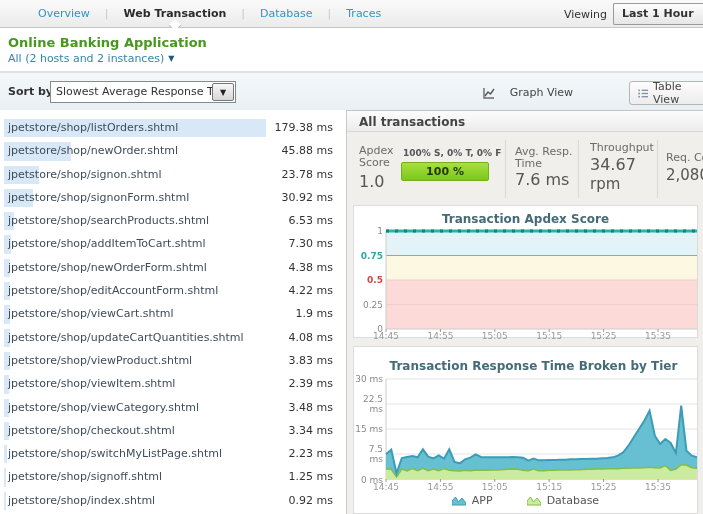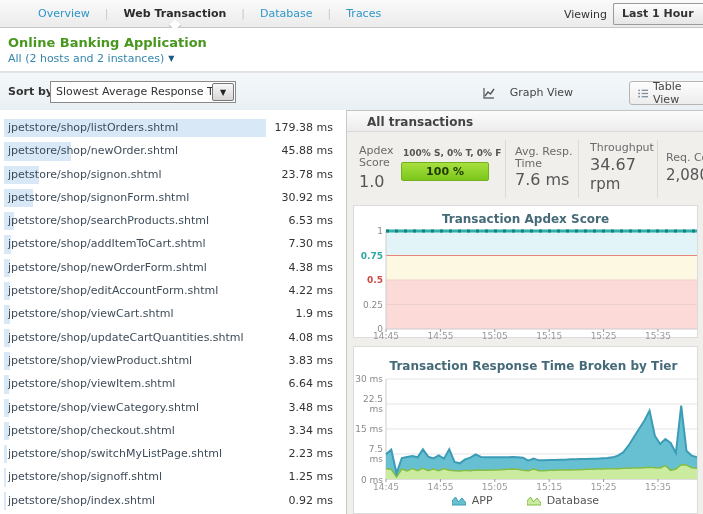--- a/index.html
+++ b/index.html
@@ -57,21 +57,21 @@
   .trow .hl{position:absolute;left:4px;top:2px;bottom:3px;background:#d9e8f7;}
   .trow .tname{position:absolute;left:8px;top:4px;color:#3e4c59;white-space:nowrap;}
   .trow .ttime{position:absolute;right:13px;top:4px;color:#333;}
 
   
   .right-panel{position:absolute;left:346px;top:110px;width:357px;height:404px;
     background:#f1efec;border-left:1px solid #c9c9c9;}
   .panel-header{position:absolute;left:0;top:0;width:357px;height:22px;line-height:22px;
     background:linear-gradient(#fcfcfc,#ececec);border-top:1px solid #c4c4c4;
     border-bottom:1px solid #d8d8d8;}
-  .panel-header span{margin-left:20px;font-weight:bold;font-size:12px;color:#444;}
+  .panel-header span{margin-left:12px;font-weight:bold;font-size:12px;color:#444;}
 
   .stats{position:absolute;left:0;top:22px;width:357px;height:73px;}
   .stat-label{color:#6b6b6b;font-size:11px;line-height:12px;}
   .stat-value{color:#555;font-size:16px;}
   .apdex-label{position:absolute;left:12px;top:13px;width:40px;}
   .apdex-value{position:absolute;left:12px;top:40px;}
   .apdex-breakdown{position:absolute;left:56px;top:16px;width:100px;font-size:9px;
     font-weight:bold;color:#555;white-space:nowrap;}
   .apdex-bar{position:absolute;left:54px;top:30px;width:88px;height:19px;line-height:17px;
     text-align:center;font-weight:bold;color:#1f3a00;font-size:11px;
@@ -211,21 +211,21 @@
       <span class="ttime">4.08 ms</span>
     </div>
     <div class="trow">
       <div class="hl" style="width: 5.59405px;"></div>
       <span class="tname">jpetstore/shop/viewProduct.shtml</span>
       <span class="ttime">3.83 ms</span>
     </div>
     <div class="trow">
       <div class="hl" style="width: 5.17048px;"></div>
       <span class="tname">jpetstore/shop/viewItem.shtml</span>
-      <span class="ttime">6.64 ms</span>
+      <span class="ttime">2.39 ms</span>
     </div>
     <div class="trow">
       <div class="hl" style="width: 5.08284px;"></div>
       <span class="tname">jpetstore/shop/viewCategory.shtml</span>
       <span class="ttime">3.48 ms</span>
     </div>
     <div class="trow">
       <div class="hl" style="width: 4.87836px;"></div>
       <span class="tname">jpetstore/shop/checkout.shtml</span>
       <span class="ttime">3.34 ms</span>

